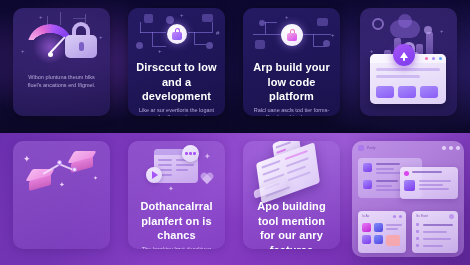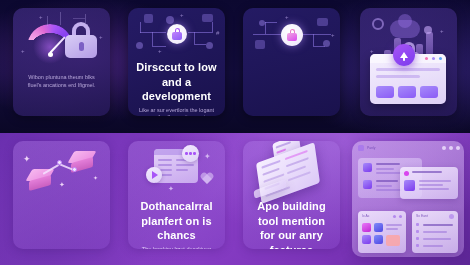--- a/index.html
+++ b/index.html
@@ -285,20 +285,24 @@
       <div class="node" style="left:80px;top:32px;width:7px;height:7px;"></div>
       <div class="plus" style="left:42px;top:6px;">+</div>
       <div class="plus" style="left:88px;top:24px;">+</div>
       <div class="lock-circle lock-pink" style="left:38px;top:16px;width:22px;height:22px;">
         <div class="lock-sm">
             <div class="sh"></div>
             <div class="bd"></div>
           </div>
       </div>
     </div>
+    <div class="txt">
+      <div class="title">Arp build your low code platform</div>
+      <div class="body">Ralcl uane ascls tod tier forms-like doood ie chancs.</div>
+    </div>
   </div>
 
   <div class="card dark" id="c4">
     <div class="art" style="height:108px;">
       <div class="gear" style="left:12px;top:10px;width:12px;height:12px;"></div>
       <div class="cloud"></div>
       <div class="bar-col" style="left:24px;bottom:44px;width:7px;height:22px;"></div>
       <div class="bar-col" style="left:34px;bottom:44px;width:7px;height:34px;"></div>
       <div class="bar-col" style="left:56px;bottom:44px;width:7px;height:28px;"></div>
       <div class="bar-col" style="left:66px;bottom:44px;width:7px;height:40px;"></div>

